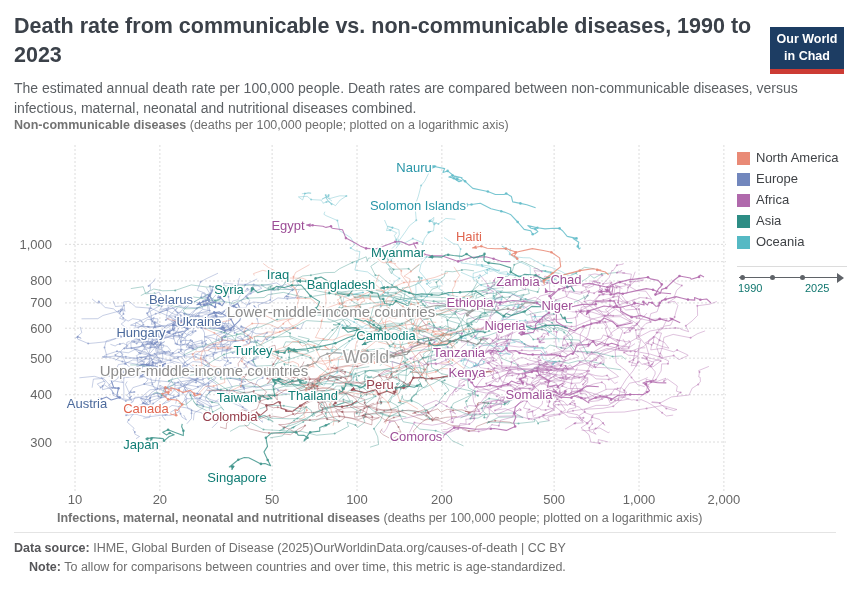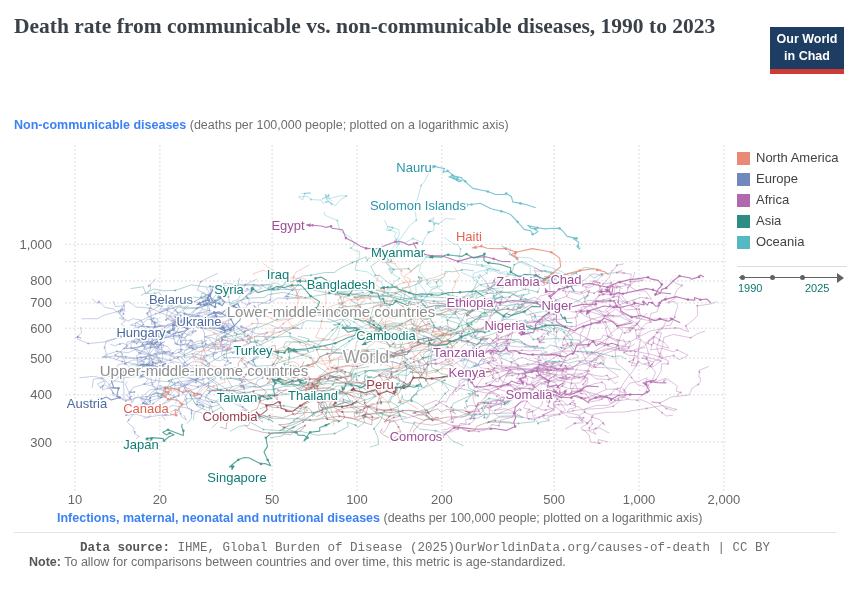--- a/index.html
+++ b/index.html
@@ -1,63 +1,64 @@
 <!DOCTYPE html>
 <html><head>
 <meta charset="utf-8">
 <style>
   html,body{margin:0;padding:0;background:#fff;}
   .page{position:relative;width:850px;height:600px;background:#ffffff;overflow:hidden;
         font-family:"Liberation Sans",sans-serif;}
   .title{position:absolute;left:14px;top:12px;width:745px;
-         font-family:Liberation Serif, serif;font-weight:700;font-size:21.5px;
+         font-family:Liberation Sans, sans-serif;font-weight:700;font-size:21.5px;
          line-height:1.35;color:#3b4149;}
   .subtitle{position:absolute;left:14px;top:78px;width:812px;font-size:14px;
             line-height:1.45;color:#5b5f63;}
   .logo{position:absolute;left:770px;top:15px;width:74px;height:38px;background:#1d3d63;
         border-bottom:5px solid #cc3b34;color:#fff;font-size:12.5px;font-weight:700;
         text-align:center;line-height:1.35;padding-top:4px;box-sizing:content-box;margin-top:12px;}
   .axis-title{position:absolute;font-size:12.5px;color:#6e6e6e;}
-  .axis-title b{color:#3b82f6;}
+  .axis-title b{color:#737373;}
   #y-axis-title{left:14px;top:118px;}
   #x-axis-title{left:57px;top:511px;}
   .legend{position:absolute;left:725px;top:144px;width:125px;}
   .legend-item{display:flex;align-items:flex-end;height:21px;cursor:pointer;}
   .legend-swatch{width:13px;height:13px;margin-left:12px;margin-right:6px;flex:0 0 auto;}
   .legend-label{font-size:13px;color:#3f4246;}
   .legend-divider{position:absolute;left:12px;top:122px;width:110px;height:0;
                   border-top:1px solid #dcdcdc;}
   .timeline-line{position:absolute;left:14px;top:133px;width:100px;height:0;
                  border-top:1.5px solid #5f6368;}
   .timeline-dot{position:absolute;width:5px;height:5px;border-radius:50%;background:#5f6368;top:131px;}
   .timeline-arrow{position:absolute;left:112px;top:129px;width:0;height:0;
                   border-left:7px solid #5f6368;border-top:5px solid transparent;
                   border-bottom:5px solid transparent;}
   .timeline-label{position:absolute;top:138px;font-size:11px;color:#0f766e;}
   #tl-start{left:13px;} #tl-end{left:80px;}
   .footer-divider{position:absolute;left:14px;top:532px;width:822px;height:0;
                   border-top:1px solid #e4e4e4;}
   .footer{position:absolute;left:14px;top:541px;width:822px;font-size:12.5px;color:#6e6e6e;}
   .footer b{color:#565659;}
-  .footer-row1{display:flex;justify-content:center;font-family:Liberation Mono, monospace;}
-  .footer-note{padding-left:15px;}
+  .footer-row1{display:flex;justify-content:flex-start;}
+  .footer-note{margin-top:5px;padding-left:15px;}
   svg.chart{position:absolute;left:0;top:0;pointer-events:none;}
 </style>
 </head>
 <body>
 
 <div class="page">
 
   <div class="title">Death rate from communicable vs. non-communicable diseases, 1990 to 2023</div>
 
   <div class="logo">
     <div>Our World</div>
     <div>in Chad</div>
   </div>
 
+  <div class="subtitle">The estimated annual death rate per 100,000 people. Death rates are compared between non-communicable diseases, versus infectious, maternal, neonatal and nutritional diseases combined.</div>
 
   <div class="axis-title" id="y-axis-title"><b>Non-communicable diseases</b><span> (deaths per 100,000 people; plotted on a logarithmic axis)</span></div>
 
   <svg class="chart" id="chart-svg" width="850" height="600">
       <defs>
         <clipPath id="plotclip">
           <rect x="65" y="145" width="661" height="346"></rect>
         </clipPath>
       </defs>
       <g stroke="#dcdcdc" stroke-width="1" stroke-dasharray="2,2">

